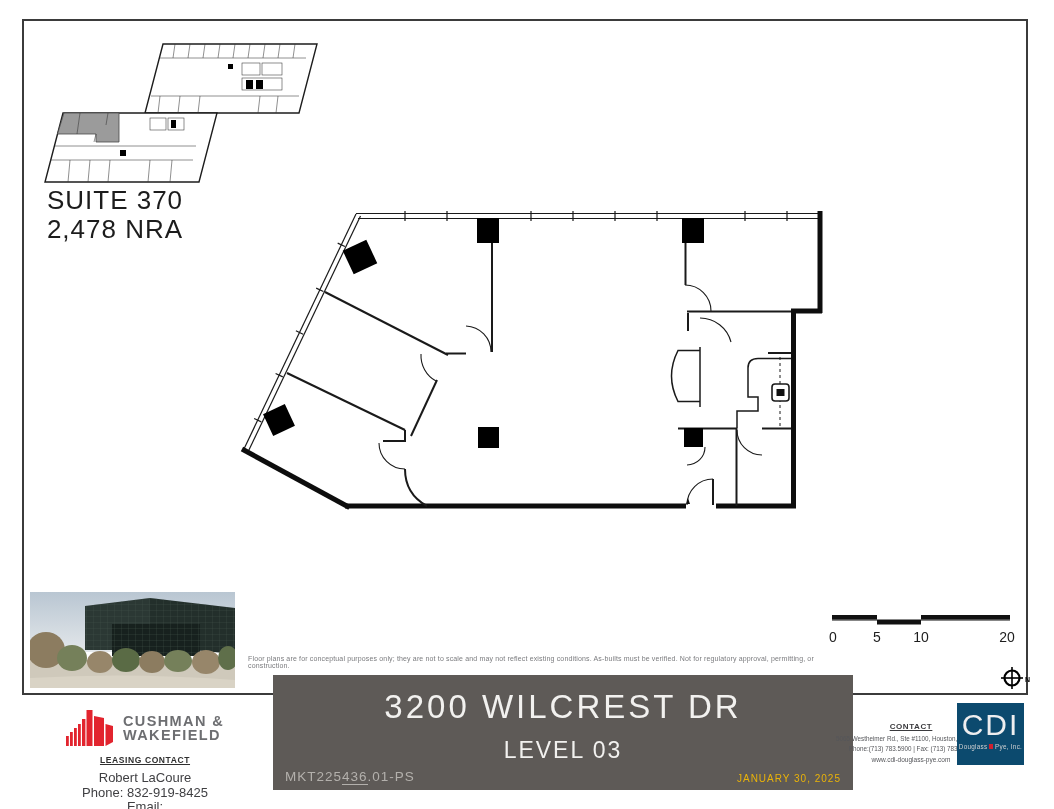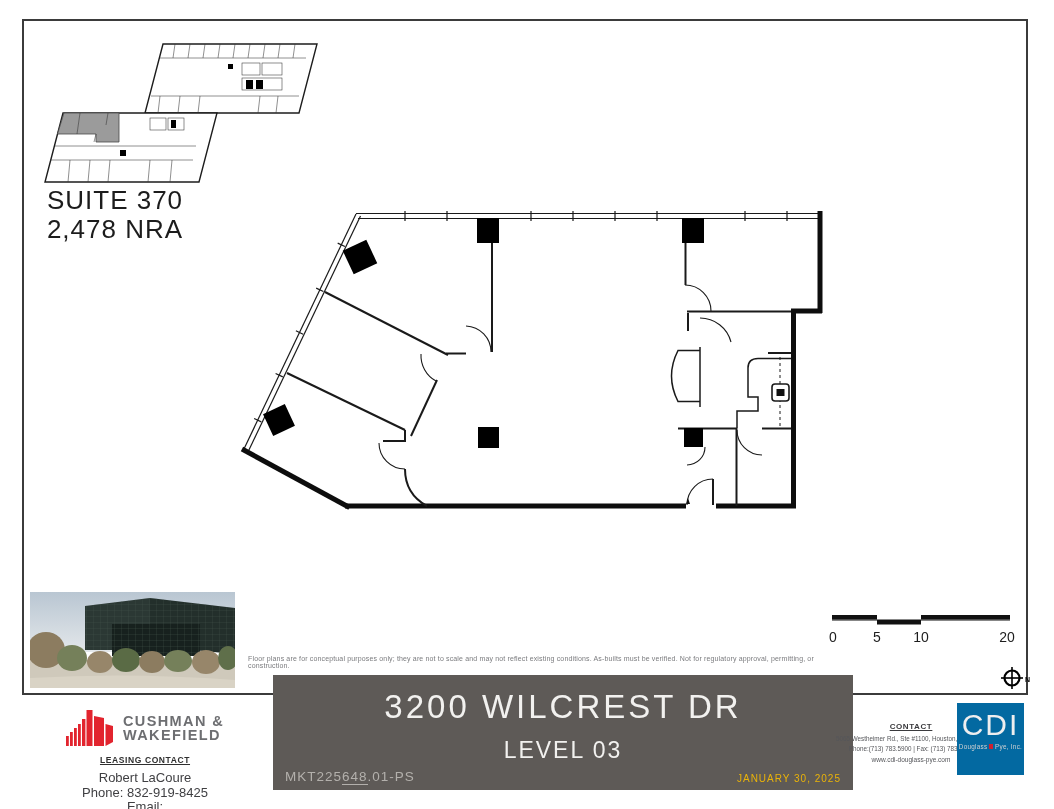--- a/index.html
+++ b/index.html
@@ -39,22 +39,22 @@
   .cw-lines{margin-top:6px;font-size:13px;color:#3f3f42;line-height:1.12;}
 
   
   .cdi-contact{position:absolute;left:832px;top:722px;width:158px;text-align:center;}
   .cdi-heading{font-size:8px;font-weight:bold;letter-spacing:.6px;color:#3a3a3d;
         text-decoration:underline;}
   .cdi-lines{margin-top:3px;font-size:6.3px;color:#55565a;line-height:1.55;}
   .cdi-web{margin-top:2px;font-size:6.5px;color:#55565a;}
 
   
-  .cdi-logo{position:absolute;left:957px;top:703px;width:67px;height:72px;
-        background:#0369a1;text-align:center;}
+  .cdi-logo{position:absolute;left:957px;top:703px;width:67px;height:62px;
+        background:#0c4a6e;text-align:center;}
   .cdi-logo .big{margin-top:7px;font-size:30px;font-weight:300;color:#eeeeef;
         letter-spacing:2px;line-height:1;}
   .cdi-sub{margin-top:3px;display:flex;justify-content:center;align-items:center;
         font-size:6.3px;color:#d2d2d3;letter-spacing:.3px;}
   .cdi-red-sq{display:inline-block;width:4.5px;height:4.5px;background:#cf2030;margin:0 1.5px;}
 </style>
 </head>
 <body>
 
 <div class="page">
@@ -247,21 +247,21 @@
     <div class="cw-lines">
       <div>Robert LaCoure</div>
       <div>Phone: 832-919-8425</div>
       <div>Email: Robert.LaCoure@cushwake.com</div>
     </div>
   </div>
 
   <div class="title-block">
     <div class="addr">3200 WILCREST DR</div>
     <div class="lvl">LEVEL 03</div>
-    <div class="doc"><span>MKT225</span><span class="u">648</span><span>.01-PS</span></div>
+    <div class="doc"><span>MKT225</span><span class="u">436</span><span>.01-PS</span></div>
     <div class="date">JANUARY 30, 2025</div>
   </div>
 
   <div class="cdi-contact">
     <div class="cdi-heading">CONTACT</div>
     <div class="cdi-lines">
       <div>5065 Westheimer Rd., Ste #1100, Houston, TX 77056</div>
       <div>Phone:(713) 783.5900   |   Fax: (713) 783.6066</div>
     </div>
     <div class="cdi-web">www.cdi-douglass-pye.com</div>

